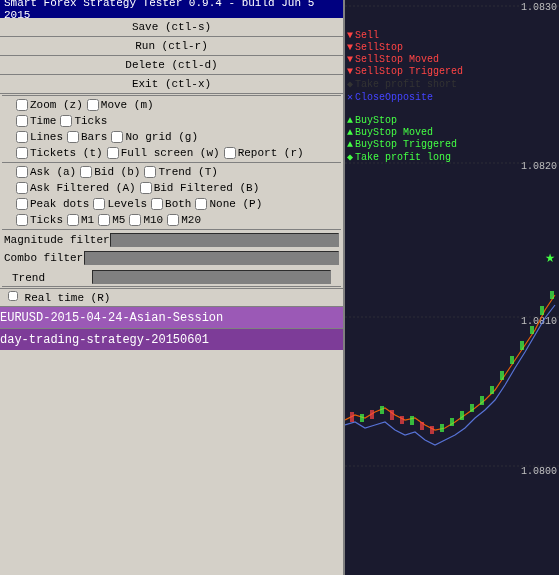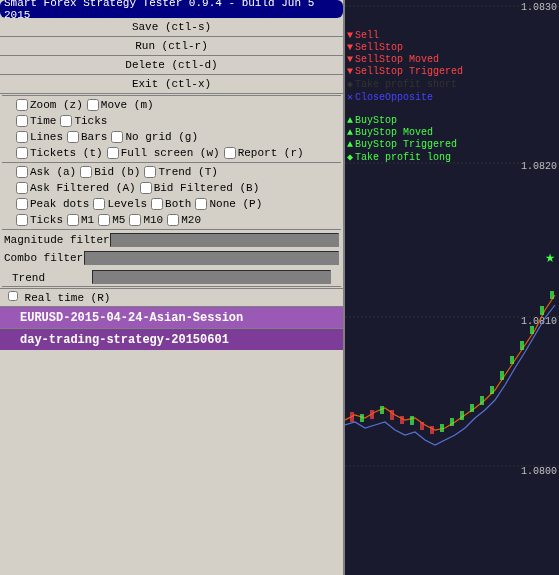--- a/index.html
+++ b/index.html
@@ -26,21 +26,20 @@
 
     
     #title-bar {
       background: #000080;
       color: white;
       padding: 2px 4px;
       font-size: 11px;
       display: flex;
       align-items: center;
       height: 18px;
-      border-radius: 6px;
     }
 
     
     .menu-row {
       background: #d4d0c8;
       border-bottom: 1px solid #808080;
       padding: 1px 2px;
       display: flex;
       justify-content: center;
     }
@@ -115,23 +114,23 @@
       color: #000;
     }
 
     .filter-value {
       font-size: 11px;
       margin-left: 2px;
     }
 
     
     .session-row {
-      padding: 2px 20px;
+      padding: 2px 0;
       font-size: 12px;
-      font-weight: bold;
+      font-weight: normal;
       color: #000;
       min-height: 22px;
       display: flex;
       align-items: center;
       background: #9b59b6;
       color: white;
       border-top: 1px solid #808080;
     }
 
     .session-row.second {

